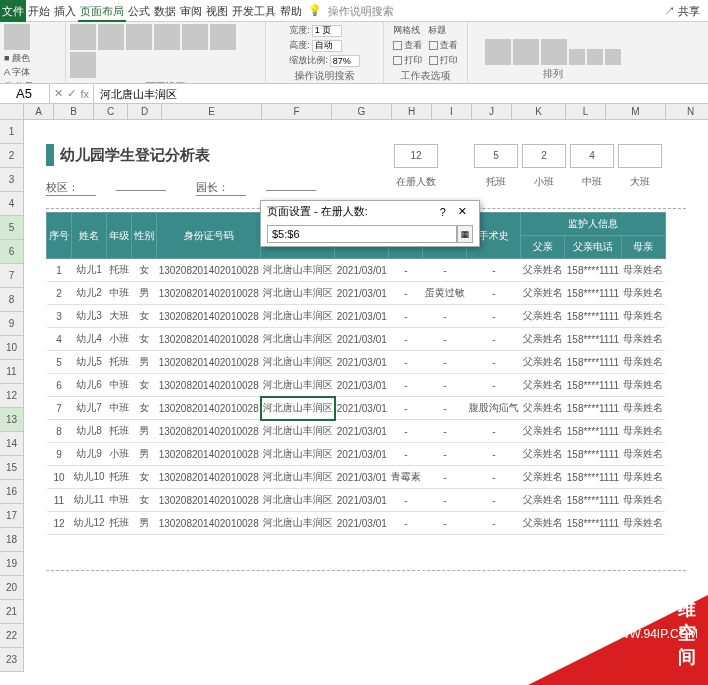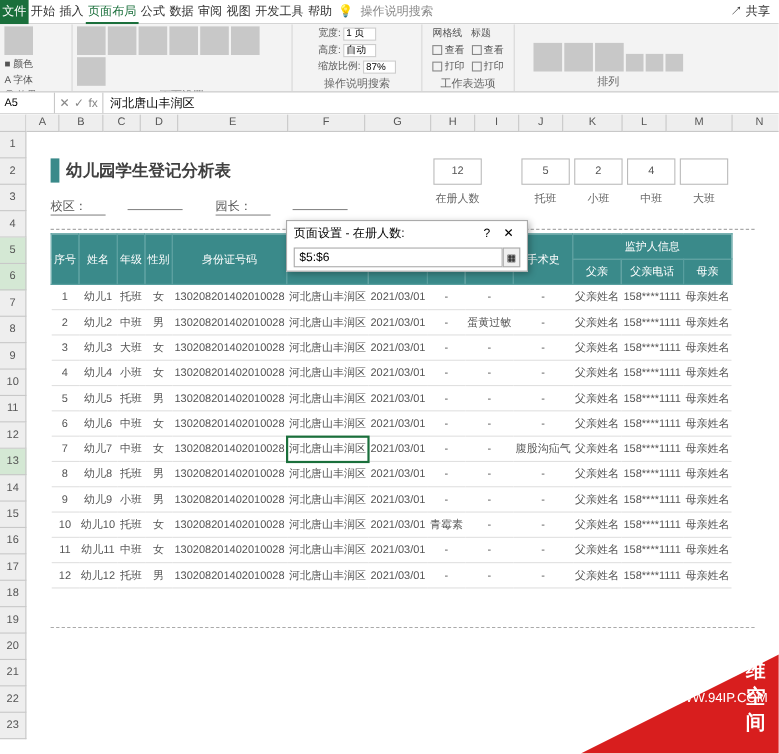--- a/index.html
+++ b/index.html
@@ -10,21 +10,21 @@
 .rtab.active{color:#1a6f3b;border-bottom:2px solid #1a6f3b}
 .rtab-right{margin-left:auto;display:flex;padding-right:6px}
 .lightbulb{color:#888;padding:0 4px}
 .ribbon-body{height:62px;background:#f3f3f3;border-bottom:1px solid #c8c8c8;display:flex;position:relative;overflow:hidden}
 .rgroup{border-right:1px solid #d8d8d8;padding:2px 4px;display:flex;flex-direction:column;align-items:center;height:100%}
 .rgroup-icons{display:flex;gap:2px;flex:1;align-items:flex-end;flex-wrap:wrap}
 .rgroup-label{font-size:10px;color:#666;padding-top:2px}
 .ricon{width:16px;height:16px;display:inline-block;background:#888;opacity:.4}
 .ricon.big{width:26px;height:26px}
 .formula-bar{height:20px;border-bottom:1px solid #c8c8c8;display:flex;align-items:center;background:#fff}
-.name-box{width:50px;border-right:1px solid #c8c8c8;padding:0 4px;font-size:10px;height:100%;line-height:20px}
+.name-box{width:50px;border-right:1px solid #c8c8c8;padding:0 16px;font-size:13px;height:100%;line-height:20px}
 .fb-btns{display:flex;align-items:center;padding:0 4px;border-right:1px solid #c8c8c8;height:100%;gap:4px;color:#888}
 .fb-input{flex:1;padding:0 6px;font-size:11px;height:100%;line-height:20px}
 .sheet-area{position:relative;height:580px;overflow:hidden;background:#fff}
 .corner{position:absolute;left:0;top:0;width:24px;height:16px;background:#eee;border-right:1px solid #c8c8c8;border-bottom:1px solid #c8c8c8}
 .col-headers{position:absolute;left:24px;top:0;height:16px;display:flex;background:#eee}
 .ch{border-right:1px solid #c8c8c8;border-bottom:1px solid #c8c8c8;text-align:center;font-size:10px;line-height:16px;color:#555}
 .row-headers{position:absolute;left:0;top:16px;width:24px;background:#eee}
 .rh{border-right:1px solid #c8c8c8;border-bottom:1px solid #c8c8c8;text-align:center;font-size:10px;color:#555;height:24px;line-height:24px}
 .rh.sel{background:#d4e8d4}
 .cells{position:absolute;left:24px;top:16px;right:0;bottom:0}

